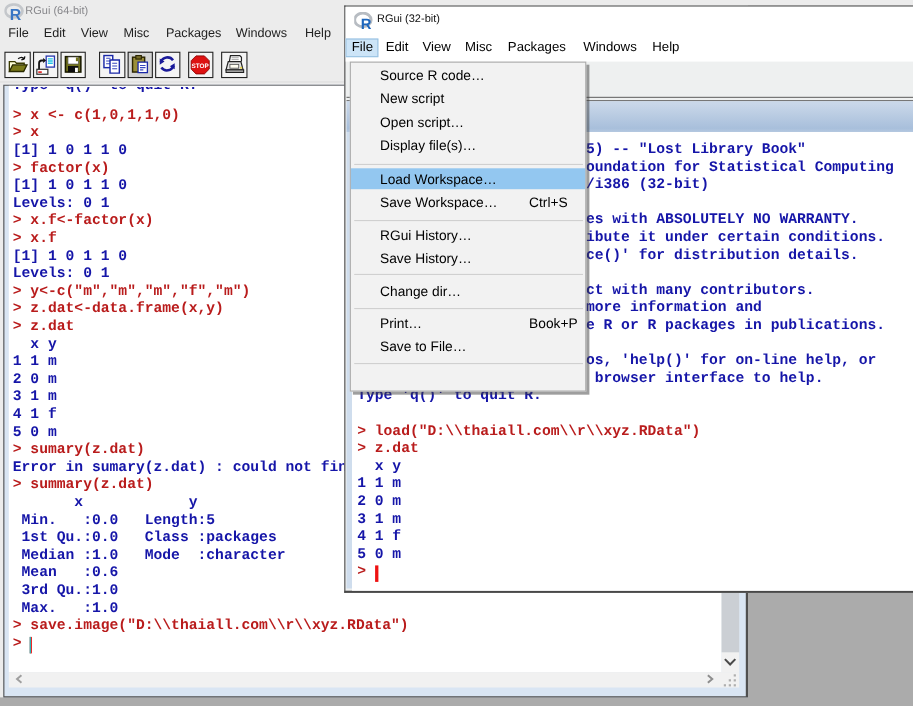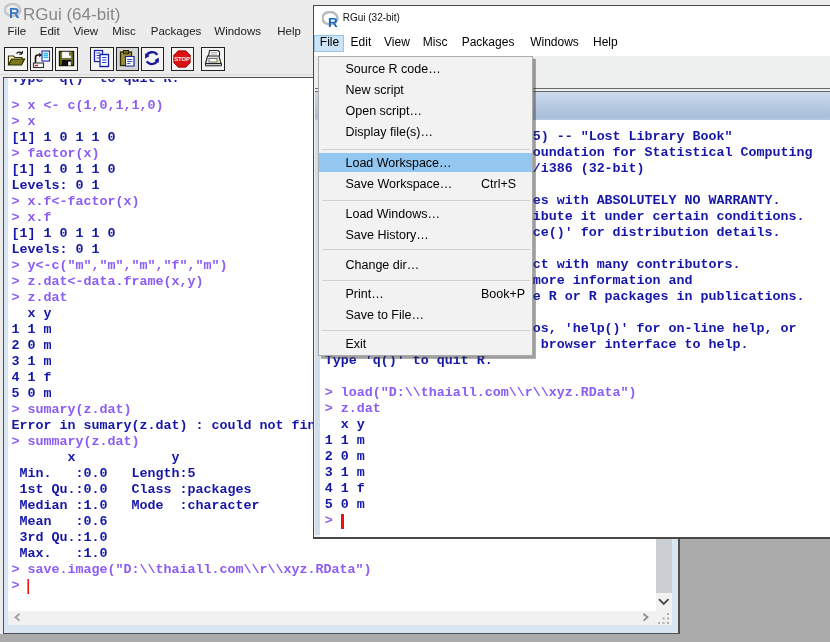--- a/index.html
+++ b/index.html
@@ -1,33 +1,33 @@
 <!DOCTYPE html>
 <html><head><meta charset="utf-8"><style>
 *{margin:0;padding:0;box-sizing:border-box}
 html,body{width:830px;height:642px;overflow:hidden;background:#ababab;font-family:"Liberation Sans",sans-serif}
 .abs{position:absolute}
 pre{font-family:"Liberation Mono",monospace;font-size:13.333px;line-height:16px;font-weight:bold;white-space:pre;letter-spacing:0}
-.r{color:#8b5cf6}.b{color:#1515a8}
+.r{color:#b91c1c}.b{color:#1515a8}
 .tbtn{position:absolute;top:46.5px;width:23.5px;height:24px;border:1.5px solid #222;background:#f4f4f4;display:flex;align-items:center;justify-content:center}
 .mi{position:absolute;top:24.5px;font-size:11.5px;color:#222}
 .m2{position:absolute;font-size:12px;color:#000;top:29.6px}
 .mitem{position:absolute;left:0;width:214px;height:21px;line-height:21px;font-size:12.5px;color:#000;padding-left:27px}
 .msep{position:absolute;left:3px;width:208px;height:1px;background:#d0d0d0}
 .acc{position:absolute;left:162.5px;top:0}
 </style></head>
 <body>
 
 <div class="abs" id="w64" style="left:0;top:0;width:680px;height:634px;background:#ececec">
 
   <svg class="abs" style="left:3.5px;top:3px" width="20" height="17" viewBox="0 0 20 17">
     <ellipse cx="8.6" cy="6.9" rx="7.8" ry="6" fill="none" stroke="#c4c7cb" stroke-width="2.5"></ellipse>
     <text x="4.9" y="15" font-family="Liberation Sans" font-size="14.5px" font-weight="bold" fill="#3a76c4">R</text>
   </svg>
-  <span class="abs" style="left:23px;top:4.6px;font-size:17px;color:#87878b">RGui (64-bit)</span>
+  <span class="abs" style="left:23px;top:4.6px;font-size:10px;color:#87878b">RGui (64-bit)</span>
 
   <span class="mi" style="left:7.6px">File</span>
   <span class="mi" style="left:39.8px">Edit</span>
   <span class="mi" style="left:73.4px">View</span>
   <span class="mi" style="left:112.2px">Misc</span>
   <span class="mi" style="left:150.8px">Packages</span>
   <span class="mi" style="left:214.3px">Windows</span>
   <span class="mi" style="left:277.2px">Help</span>
 
   <div class="tbtn" style="left:4px">
@@ -221,23 +221,22 @@
   <div class="abs" style="left:3.5px;top:50.2px;width:215.5px;height:300px;background:#f2f2f2;border:1px solid #ababab;box-shadow:2.8px 2.8px 0 rgba(62,62,62,0.5)">
     <div class="abs" style="left:0.5px;top:96.5px;width:212.5px;height:19.3px;background:#93c7f0"></div>
     <div class="mitem" style="top:2px">Source R code…</div>
     <div class="mitem" style="top:23px">New script</div>
     <div class="mitem" style="top:44.5px">Open script…</div>
     <div class="mitem" style="top:65px">Display file(s)…</div>
     <div class="msep" style="top:92.3px"></div>
     <div class="mitem" style="top:96px">Load Workspace…</div>
     <div class="mitem" style="top:117px">Save Workspace…<span class="acc">Ctrl+S</span></div>
     <div class="msep" style="top:143.5px"></div>
-    <div class="mitem" style="top:147px">Load Windows…</div>
+    <div class="mitem" style="top:147px">RGui History…</div>
     <div class="mitem" style="top:168.5px">Save History…</div>
     <div class="msep" style="top:192.8px"></div>
     <div class="mitem" style="top:198.5px">Change dir…</div>
     <div class="msep" style="top:223.5px"></div>
     <div class="mitem" style="top:227px">Print…<span class="acc">Book+P</span></div>
     <div class="mitem" style="top:248px">Save to File…</div>
     <div class="msep" style="top:273px"></div>
-    <div class="mitem" style="top:277.5px">Exit</div>
   </div>
 </div>
 
 </body></html>

